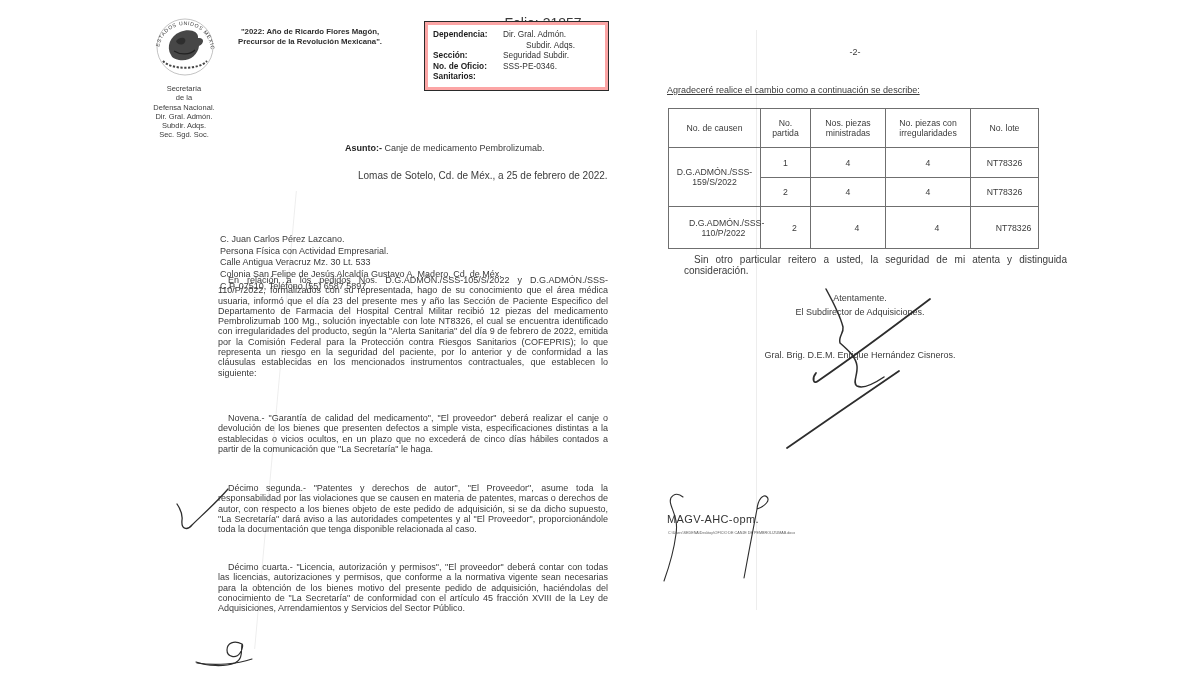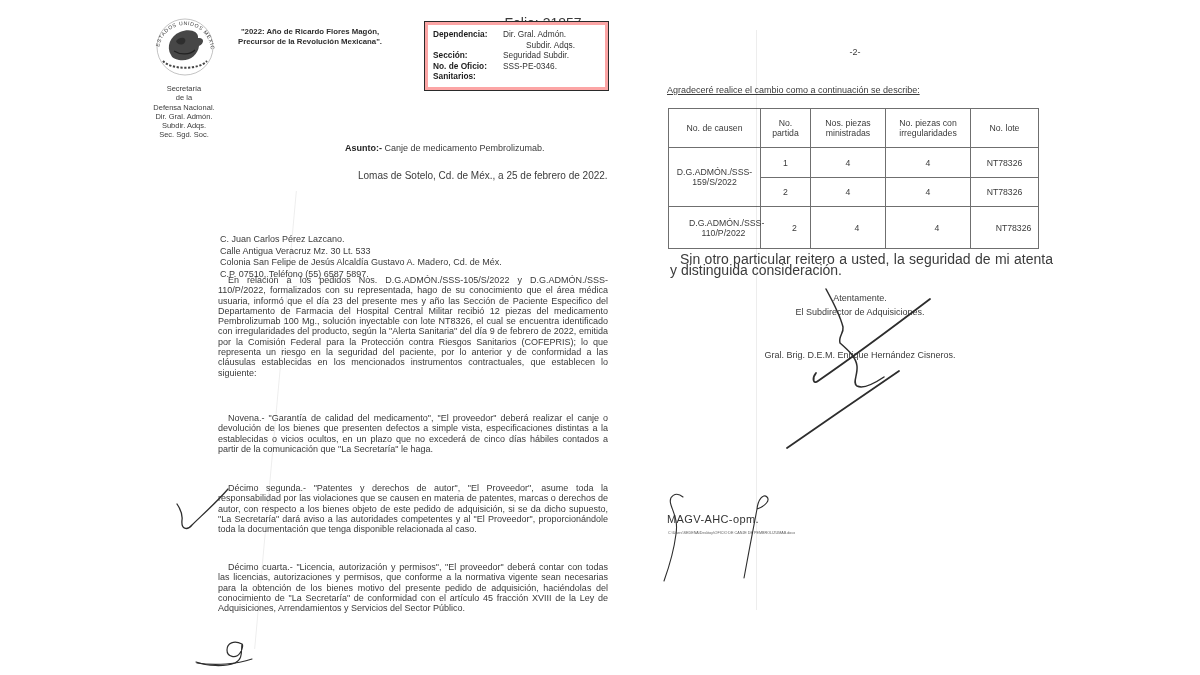--- a/index.html
+++ b/index.html
@@ -25,21 +25,21 @@
   .p1{top:275px;} .p2{top:413px;} .p3{top:483px;} .p4{top:562px;}
   .cont{left:218px;top:637px;width:383px;font-size:9px;text-align:right;}
 
   
   .pagenum{left:800px;top:47px;width:110px;font-size:9px;text-align:center;}
   .intro{left:667px;top:85px;width:372px;font-size:9px;text-decoration:underline;}
   .xtable{left:668px;top:108px;width:370px;border-collapse:collapse;table-layout:fixed;font-size:8.7px;color:#3a3a3a;}
   .xtable th,.xtable td{border:1px solid #6f6f6f;text-align:center;vertical-align:middle;padding:1px 2px;font-weight:normal;}
   .xtable th{white-space:pre-line;height:36px;}
   .rowA td{height:27px;} .rowB td{height:26px;} .rowC td{height:39px;padding-left:20px;}
-  .closing{left:670px;top:254px;width:383px;font-size:14px;line-height:11px;text-align:justify;text-indent:10px;}
+  .closing{left:684px;top:254px;width:383px;font-size:10px;line-height:11px;text-align:justify;text-indent:10px;}
   .attn{left:700px;top:292px;width:320px;font-size:9px;line-height:13.5px;text-align:center;}
   .signer{left:680px;top:350px;width:360px;font-size:9px;text-align:center;}
   .initials{left:667px;top:513px;font-size:11px;letter-spacing:.4px;color:#333;}
   .tinypath{left:668px;top:531px;width:500px;font-size:6px;color:#5a5a5a;transform:scale(.62);transform-origin:left top;white-space:nowrap;}
 
   .crease{position:absolute;width:1px;background:rgba(0,0,0,.07);}
   .crease1{left:275px;top:190px;height:460px;transform:rotate(5.2deg);}
   .crease2{left:756px;top:30px;height:580px;}
 
   .ink{position:absolute;left:0;top:0;width:1200px;height:675px;pointer-events:none;}
@@ -100,20 +100,21 @@
   </div>
 
   <div class="abs asunto">
     <span class="b">Asunto:-</span><span> Canje de medicamento Pembrolizumab.</span>
   </div>
 
   <div class="abs dateline">Lomas de Sotelo, Cd. de Méx., a 25 de febrero de 2022.</div>
 
   <div class="abs recipient">
     <div>C. Juan Carlos Pérez Lazcano.</div>
+    <div>Persona Física con Actividad Empresarial.</div>
     <div>Calle Antigua Veracruz Mz. 30 Lt. 533</div>
     <div>Colonia San Felipe de Jesús Alcaldía Gustavo A.  Madero, Cd. de Méx.</div>
     <div>C.P.  07510, Teléfono (55) 6587 5897.</div>
   </div>
 
   <div class="abs para p1">En relación a los pedidos Nos. D.G.ADMÓN./SSS-105/S/2022 y D.G.ADMÓN./SSS-110/P/2022, formalizados con su representada, hago de su conocimiento que el área médica usuaria, informó que el día 23 del presente mes y año las Sección de Paciente Especifico del Departamento de Farmacia del Hospital Central  Militar recibió 12 piezas del medicamento Pembrolizumab 100 Mg., solución inyectable con lote NT8326, el cual se encuentra identificado con irregularidades del producto, según la  "Alerta Sanitaria" del día 9 de febrero de 2022, emitida por la Comisión Federal para la Protección contra Riesgos Sanitarios (COFEPRIS); lo que  representa un riesgo en la seguridad del paciente, por lo anterior y de conformidad a las cláusulas establecidas en los mencionados instrumentos contractuales, que establecen lo siguiente:</div>
   <div class="abs para p2">Novena.- "Garantía de calidad del medicamento", "El proveedor" deberá realizar el canje o devolución de los bienes que presenten defectos a simple vista, especificaciones distintas a la establecidas o vicios ocultos, en un plazo que no excederá de cinco días hábiles contados a partir de la comunicación que "La Secretaría" le haga.</div>
   <div class="abs para p3">Décimo segunda.- "Patentes y derechos de autor", "El Proveedor", asume toda la responsabilidad por las violaciones que se causen en materia de patentes, marcas o derechos de autor, con respecto a los bienes objeto de este pedido de adquisición, si se da dicho supuesto, "La Secretaría" dará aviso a las autoridades competentes y al "El Proveedor", proporcionándole toda la documentación que tenga disponible relacionada al caso.</div>
   <div class="abs para p4">Décimo cuarta.- "Licencia, autorización y permisos", "El proveedor" deberá contar con todas las licencias, autorizaciones y permisos, que conforme a la normativa vigente sean necesarias para la obtención de los bienes motivo del presente pedido de adquisición, haciéndolas del conocimiento de "La Secretaría" de conformidad con el artículo 45 fracción XVIII de la Ley de Adquisiciones, Arrendamientos y Servicios del Sector Público.</div>
 

